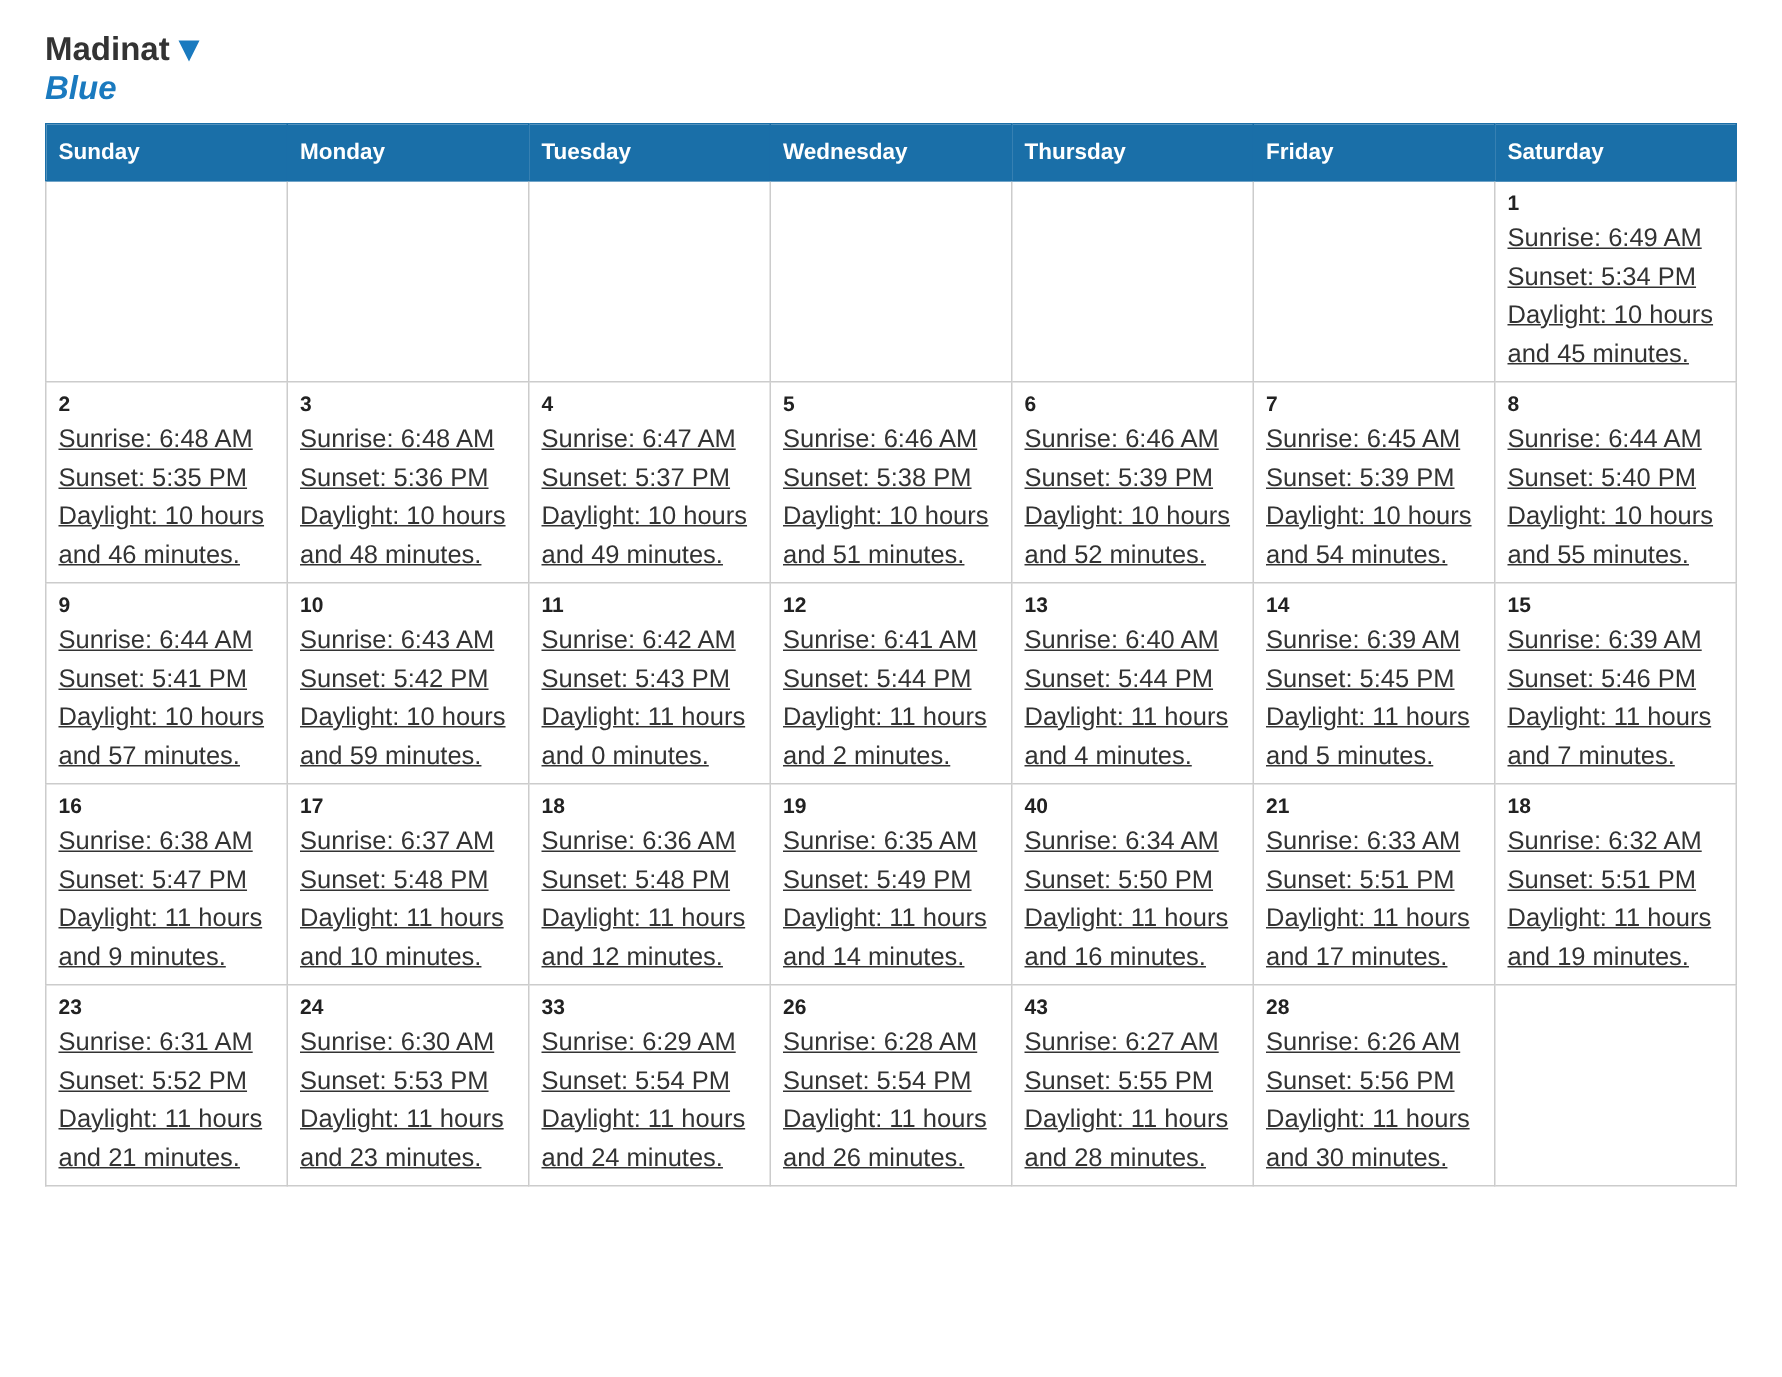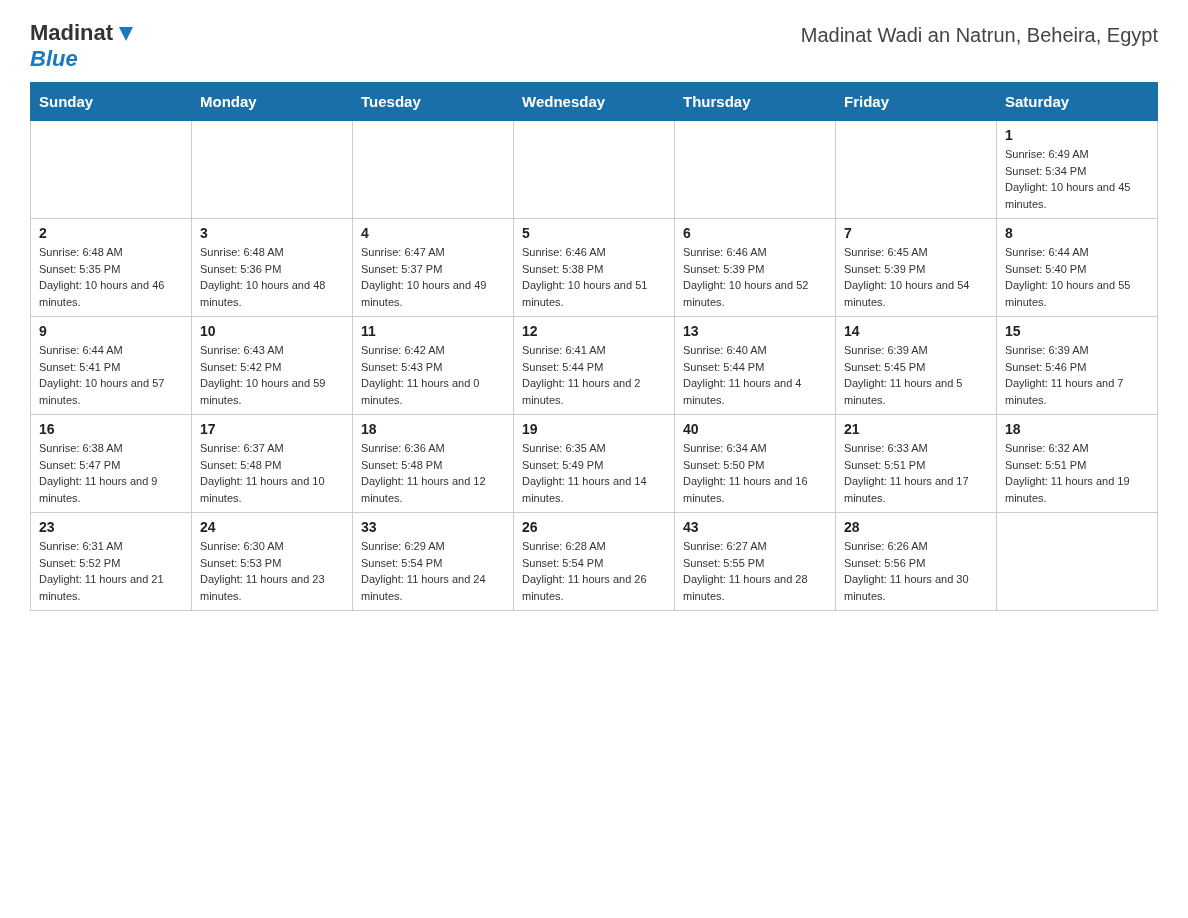--- a/index.html
+++ b/index.html
@@ -63,23 +63,24 @@
       color: #333;
     }
     .day-number {
       font-size: 14px;
       font-weight: bold;
       color: #222;
       display: block;
       margin-bottom: 3px;
     }
     .day-info {
-      font-size: 11px;
+      font-size: 17px;
       color: #333;
       line-height: 1.5;
+      text-decoration: underline;
     }
     .empty-cell {
       background: #fff;
     }
     .logo-wrapper {
       display: flex;
       flex-direction: column;
     }
     .logo-line1 {
       display: flex;
@@ -95,21 +96,20 @@
       <span class="logo-text-general">Madinat</span>
       <svg width="22" height="22" viewBox="0 0 22 22" style="margin-left:2px;margin-top:2px;">
         <polygon points="4,4 18,4 11,18" fill="#1a7abf"></polygon>
       </svg>
     </div>
     <div>
       <span class="logo-text-blue">Blue</span>
     </div>
   </div>
   <div class="title-section">
-    <div class="location-title">Madinat Wadi an Natrun, Beheira, Egypt</div>
   </div>
 </div>
 
 <table class="calendar">
   <thead>
     <tr>
     <th>Sunday</th>
         <th>Monday</th>
         <th>Tuesday</th>
         <th>Wednesday</th>

